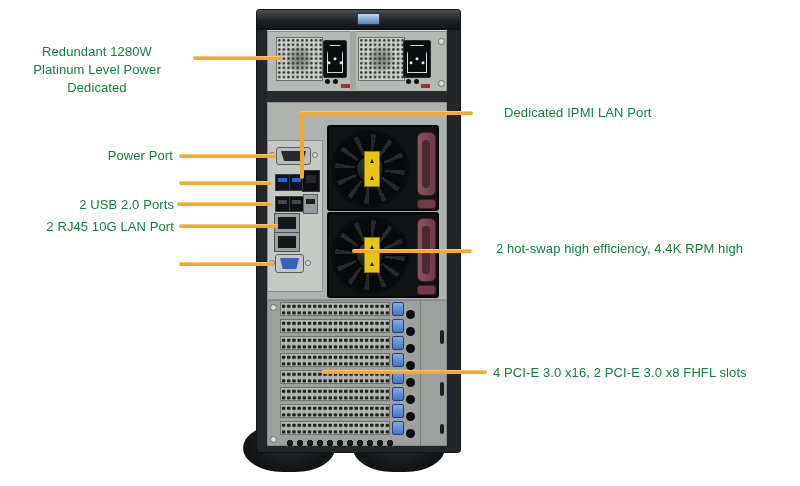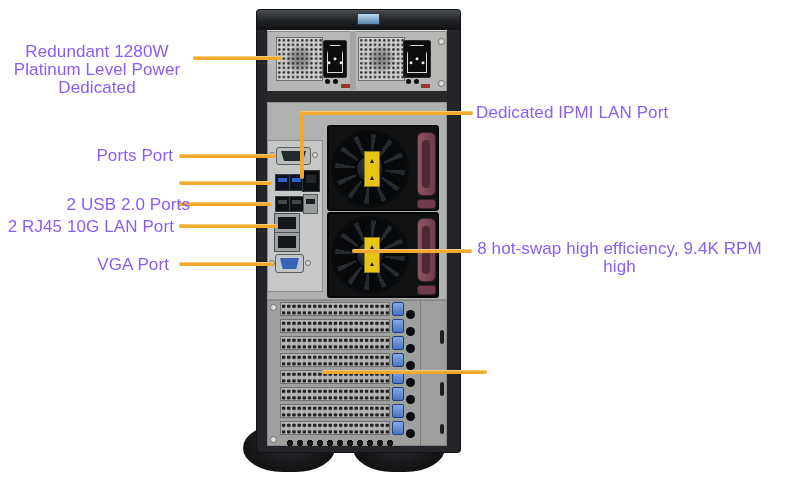--- a/index.html
+++ b/index.html
@@ -1,20 +1,20 @@
 <!DOCTYPE html>
 <html><head>
 <meta charset="utf-8">
 <style>
   html,body{margin:0;padding:0;background:#ffffff;}
   .stage{position:relative;width:800px;height:486px;background:#ffffff;overflow:hidden;
          font-family:"Liberation Sans", sans-serif;}
 
   
-  .lbl{position:absolute;font-size:17px;line-height:18px;color:#8b5cf6;letter-spacing:.1px;z-index:7;white-space:nowrap;}
+  .lbl{position:absolute;font-size:13px;line-height:18px;color:#15803d;letter-spacing:.1px;z-index:7;white-space:nowrap;}
   .lbl.right{text-align:right;}
   .lbl.center{text-align:center;white-space:normal;}
 
   
   .cline{position:absolute;height:4px;background:#F2A92D;border-radius:2px;z-index:6;
          box-shadow:inset 0 1px 0 rgba(255,255,255,.35);}
   .cline.vert{width:4px;}
 
   
   .foot{position:absolute;width:92px;height:48px;border-radius:50%/58%;z-index:0;
@@ -212,22 +212,22 @@
   <div class="cline" style="left:179px;top:262px;width:95px;"></div>
   <div class="cline" style="left:300px;top:111px;width:173px;"></div>
   <div class="cline vert" style="left:300px;top:111px;height:68px;"></div>
   <div class="cline" style="left:352px;top:249px;width:120px;"></div>
   <div class="cline" style="left:322px;top:370px;width:165px;"></div>
 
   <div class="lbl center" style="left:4px;top:43px;width:186px;">
     <div>Redundant 1280W</div>
     <div>Platinum Level Power Dedicated</div>
   </div>
-  <div class="lbl right" style="left:0px;top:147px;width:173px;">Ports Port</div>
-  <div class="lbl right" style="left:16px;top:196px;width:174px;">2 USB 2.0 Ports</div>
+  <div class="lbl right" style="left:0px;top:147px;width:173px;">Power Port</div>
+  <div class="lbl right" style="left:0px;top:196px;width:174px;">2 USB 2.0 Ports</div>
   <div class="lbl right" style="left:0px;top:218px;width:174px;">2 RJ45 10G LAN Port</div>
-  <div class="lbl right" style="left:0px;top:256px;width:169px;">VGA Port</div>
-  <div class="lbl" style="left:476px;top:104px;">Dedicated IPMI  LAN Port</div>
+  <div class="lbl" style="left:504px;top:104px;">Dedicated IPMI  LAN Port</div>
   <div class="lbl center" style="left:462px;top:240px;width:315px;">
-    <div>8 hot-swap high efficiency, 9.4K RPM high</div>
+    <div>2 hot-swap high efficiency, 4.4K RPM high</div>
   </div>
+  <div class="lbl" style="left:493px;top:364px;">4 PCI-E 3.0 x16, 2 PCI-E 3.0 x8 FHFL slots</div>
 
 </div>
 
 </body></html>

